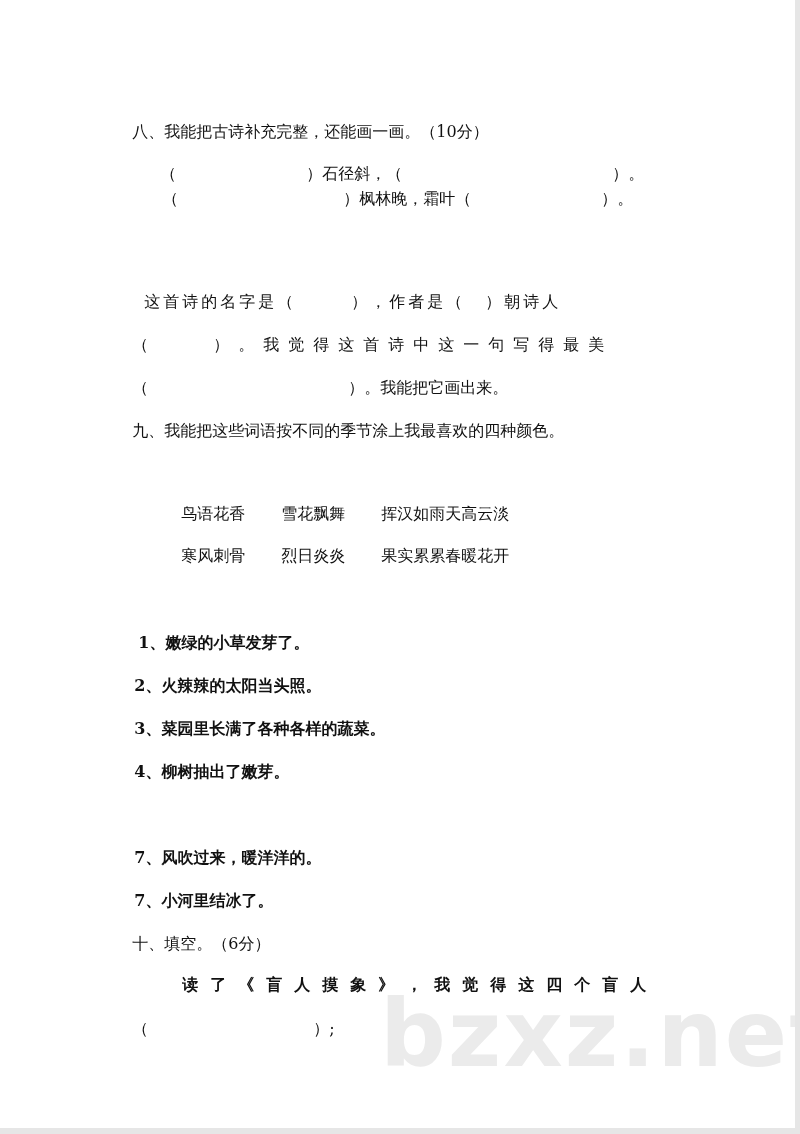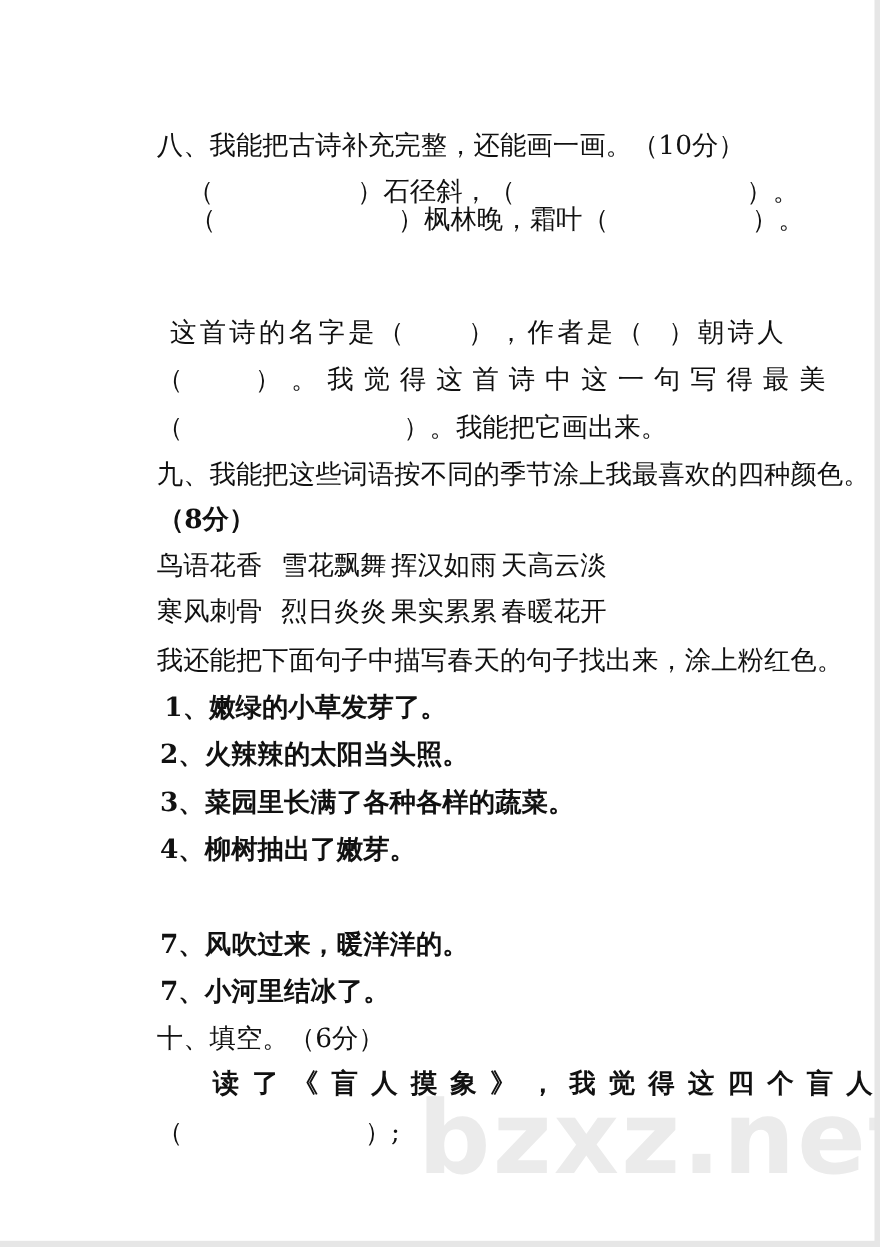--- a/index.html
+++ b/index.html
@@ -36,23 +36,24 @@
       left: 0;
       top: 1128px;
       width: 800px;
       height: 6px;
       background: #e6e6e6;
     }
     .line {
       position: absolute;
       left: 112px;
       white-space: pre;
-      font-size: 24px;
+      font-size: 16px;
       line-height: 26px;
       font-weight: normal;
+      text-align: right;
     }
     .bold { font-weight: bold; }
     .spaced { letter-spacing: 9px; }
     .blank {
       display: inline-block;
     }
     .watermark {
       position: absolute;
       left: 380px;
       top: 985px;
@@ -90,34 +91,28 @@
     <span>这首诗的名字是（</span><span class="blank" style="width:55px;"></span><span>），作者是（</span><span class="blank" style="width:20px;"></span><span>）朝诗人</span>
   </div>
 
   <div class="line" style="top:349px;">
     <span>（</span><span class="blank" style="width:200px;"></span><span>）。我能把它画出来。</span>
   </div>
 
   <div class="line" style="top:392px;">
     <span>九、我能把这些词语按不同的季节涂上我最喜欢的四种颜色。</span>
   </div>
-  <div class="line bold" style="top:433px; left:110px;">
-    <span>（8分）</span>
-  </div>
 
   <div class="line" style="top:475px;">
     <span style="display:inline-block;width:113px;">鸟语花香</span><span style="display:inline-block;width:100px;">雪花飘舞</span><span style="display:inline-block;width:100px;">挥汉如雨</span><span>天高云淡</span>
   </div>
   <div class="line" style="top:517px;">
     <span style="display:inline-block;width:113px;">寒风刺骨</span><span style="display:inline-block;width:100px;">烈日炎炎</span><span style="display:inline-block;width:100px;">果实累累</span><span>春暖花开</span>
   </div>
 
-  <div class="line" style="top:561px;">
-    <span>我还能把下面句子中描写春天的句子找出来，涂上粉红色。</span>
-  </div>
 
   <div class="line bold" style="top:604px; left:116px;">
     <span>1、嫩绿的小草发芽了。</span>
   </div>
   <div class="line bold" style="top:647px;">
     <span>2、火辣辣的太阳当头照。</span>
   </div>
   <div class="line bold" style="top:690px;">
     <span>3、菜园里长满了各种各样的蔬菜。</span>
   </div>

